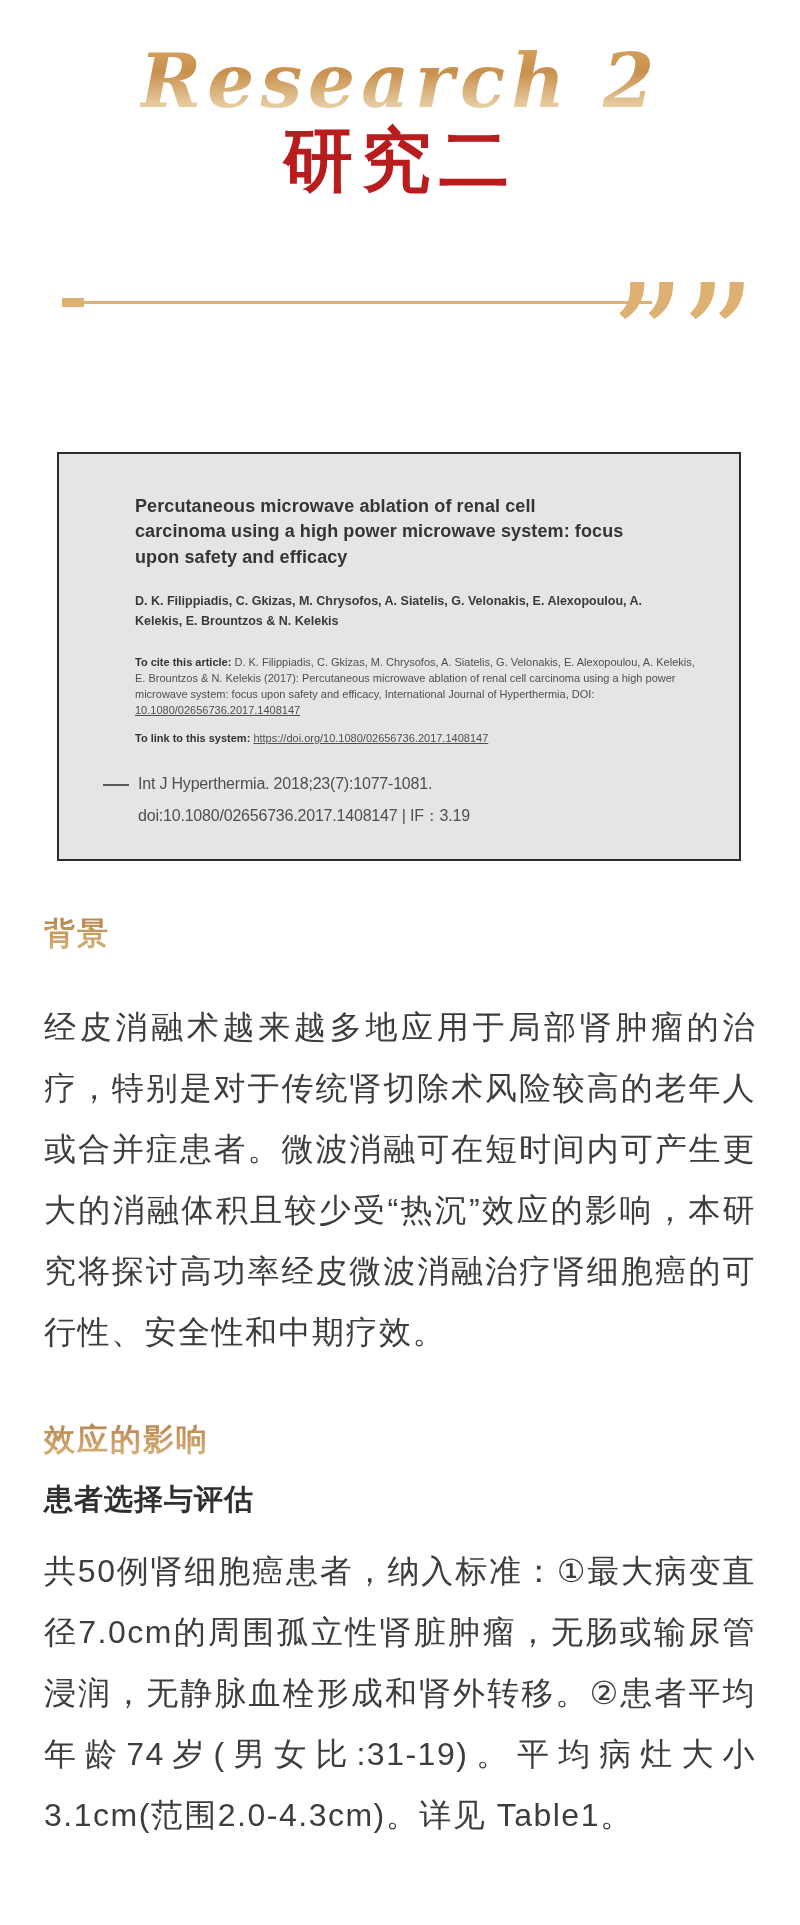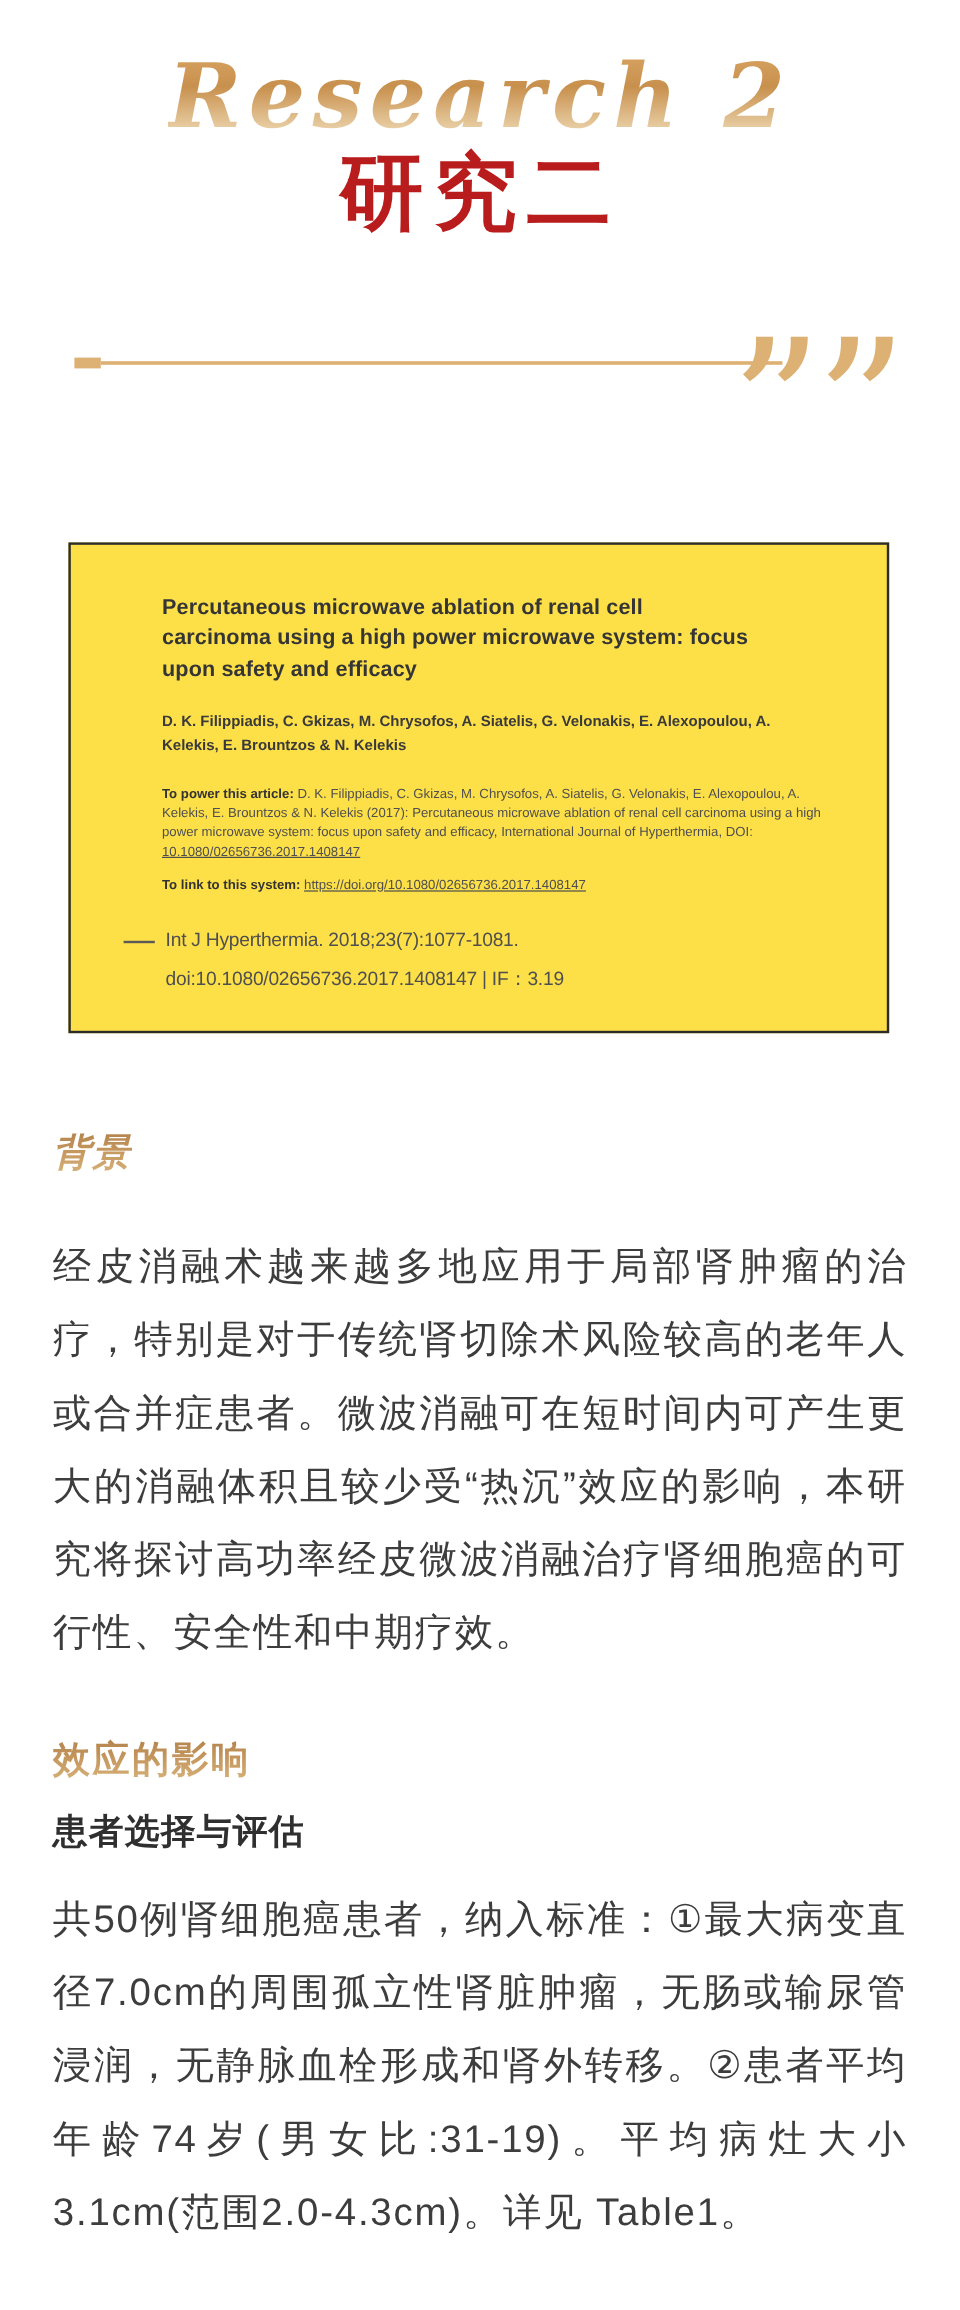--- a/index.html
+++ b/index.html
@@ -39,21 +39,21 @@
   .quotes {
     position:absolute; right:50px; top:8px;
     font-family:"DejaVu Serif","Liberation Serif",serif;
     font-size:150px; line-height:0.62; color:#dcb173;
     letter-spacing:-6px;
   }
 
   
   .paper-card {
     margin:83px 59px 0 57px; width:684px;
-    border:2px solid #2c2c2c; background:#fde047;
+    border:2px solid #2c2c2c; background:#e5e5e5;
     padding:40px 40px 32px 76px;
   }
   .paper-title {
     max-width:492px; font-size:18px; font-weight:700;
     line-height:1.42; color:#353535; letter-spacing:0.1px;
   }
   .paper-authors {
     max-width:524px; margin-top:22px;
     font-size:12.5px; font-weight:700; line-height:1.55; color:#3a3a3a;
   }
@@ -74,21 +74,21 @@
     font-weight:700; font-size:31px; line-height:1.3;
     letter-spacing:2px; color:#bd8c50; display:inline-block;
   }
   @supports ((-webkit-background-clip:text) or (background-clip:text)) {
     .gold-heading {
       background:linear-gradient(180deg,#b2804a 0%,#c89c63 55%,#d8b57d 100%);
       -webkit-background-clip:text; background-clip:text;
       color:transparent; -webkit-text-fill-color:transparent;
     }
   }
-  .bg-heading-wrap { margin-top:80px;font-style:italic; }
+  .bg-heading-wrap { margin-top:52px; }
   .body-text {
     font-size:32px; line-height:61px; letter-spacing:1.5px;
     color:#3d3d3d; text-align:justify;
   }
   .bg-body { margin-top:44px; }
   .methods-heading-wrap { margin-top:56px; }
   .sub-heading {
     margin-top:22px; font-size:29px; font-weight:700;
     letter-spacing:1px; color:#2f2f2f; line-height:1.3;
   }
@@ -106,21 +106,21 @@
   <div class="divider-cap"></div>
   <div class="divider-line"></div>
   <div class="quotes">””</div>
 </div>
 
 <div class="paper-card">
   <div class="paper-title">Percutaneous microwave ablation of renal cell carcinoma using a high power microwave system: focus upon safety and efficacy</div>
   <div class="paper-authors">D. K. Filippiadis, C. Gkizas, M. Chrysofos, A. Siatelis, G. Velonakis, E. Alexopoulou, A. Kelekis, E. Brountzos &amp; N. Kelekis</div>
 
   <div class="cite-block">
-    <span class="cite-label">To power this article:</span>
+    <span class="cite-label">To cite this article:</span>
     <span>D. K. Filippiadis, C. Gkizas, M. Chrysofos, A. Siatelis, G. Velonakis, E. Alexopoulou, A. Kelekis, E. Brountzos &amp; N. Kelekis (2017): Percutaneous microwave ablation of renal cell carcinoma using a high power microwave system: focus upon safety and efficacy, International Journal of Hyperthermia, DOI:</span>
     <span class="doi-link">10.1080/02656736.2017.1408147</span>
   </div>
 
   <div class="link-block">
     <span class="link-label">To link to this system:</span>
     <span class="doi-link">https://doi.org/10.1080/02656736.2017.1408147</span>
   </div>
 
   <div class="journal-ref">

